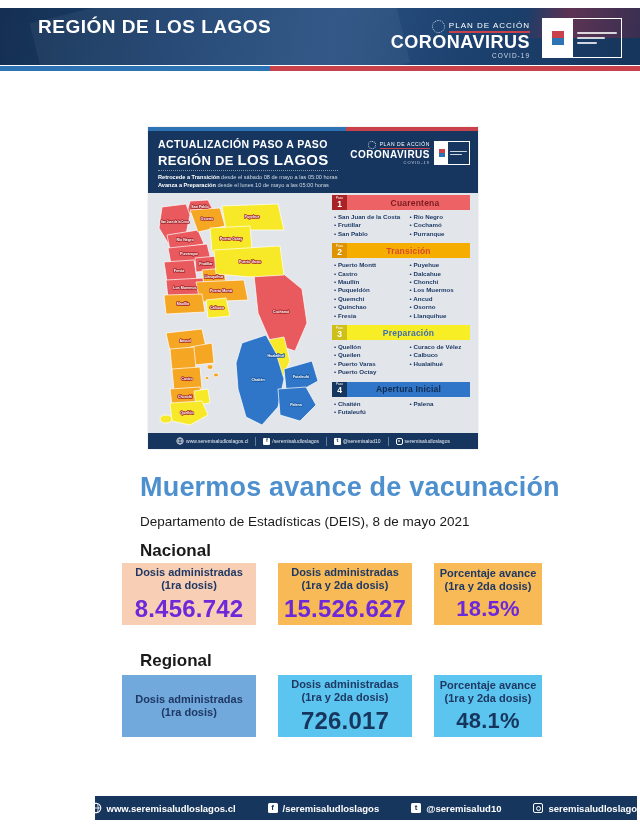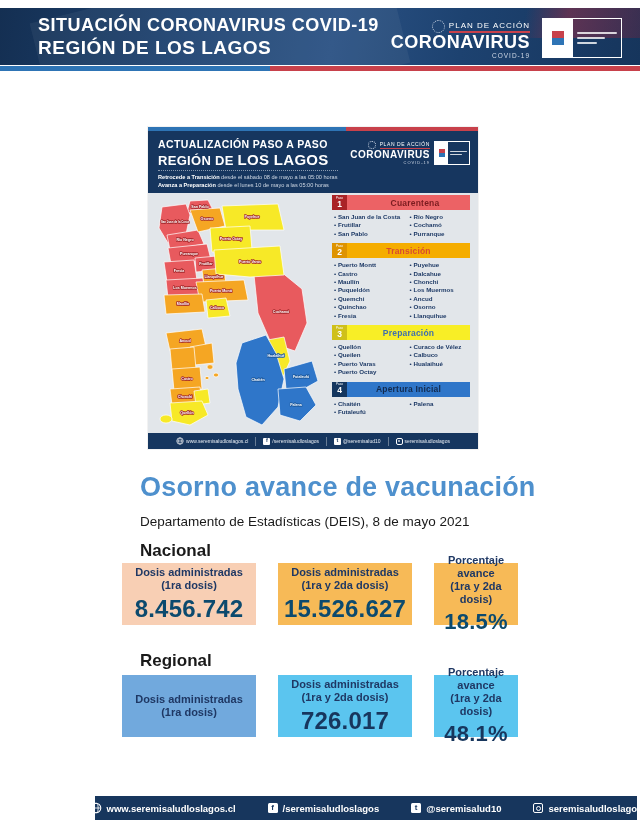--- a/index.html
+++ b/index.html
@@ -111,25 +111,25 @@
   .card-foot .ic-ig{width:7px;height:7px;}
 
   
   .vac-heading{position:absolute;left:140px;top:472px;font-size:27px;font-weight:800;color:#4e90cd;letter-spacing:.2px;}
   .vac-source{position:absolute;left:140px;top:514px;font-size:13.5px;font-weight:400;color:#1a1a1a;}
   .sec-label{position:absolute;left:140px;font-size:17px;font-weight:700;color:#1a1a1a;}
   .lbl-nac{top:541px;} .lbl-reg{top:651px;}
   .vac-row{position:absolute;left:122px;display:flex;gap:22px;}
   .row-nac{top:563px;} .row-reg{top:675px;}
   .vc{height:62px;display:flex;flex-direction:column;align-items:center;justify-content:center;text-align:center;}
-  .vc-w1{width:134px;} .vc-w2{width:134px;} .vc-w3{width:84px;}
+  .vc-w1{width:134px;} .vc-w2{width:134px;} .vc-w3{width:108px;}
   .vc-t{font-size:11px;font-weight:700;color:#1f3864;line-height:13px;}
   .vc-v{font-size:24px;font-weight:800;margin-top:3px;letter-spacing:.2px;}
   .nac-1{background:#f8cfb4;} .nac-2,.nac-3{background:#f7ba57;}
-  .row-nac .vc-v{color:#0c4a6e;}
+  .row-nac .vc-v{color:#6d28d9;}
   .reg-1{background:#71a9dd;} .reg-2,.reg-3{background:#5bc5ef;}
   .row-reg .vc-v{color:#17365d;}
   .vc-w3 .vc-v{font-size:22px;}
 
   
   .footer{position:absolute;left:95px;top:796px;width:542px;height:24px;background:#17365d;
     display:flex;align-items:center;justify-content:center;gap:16px;}
   .f-item{display:flex;align-items:center;gap:5px;color:#fff;font-size:9.5px;font-weight:600;}
   .f-sep{width:1px;height:14px;background:rgba(255,255,255,.35);}
 
@@ -137,21 +137,20 @@
     border:2px solid #fff;border-radius:15px;padding:2px 13px 4px 13px;font-size:17px;font-weight:800;
     letter-spacing:.3px;box-shadow:0 1px 3px rgba(0,0,0,.35);z-index:5;}
 </style>
 </head>
 <body>
 
 <div class="page">
 
   <div class="banner">
     <div class="banner-titles">
-      <div class="banner-line1">SITUACIÓN CORONAVIRUS COVID-19</div>
       <div class="banner-line2">REGIÓN DE LOS LAGOS</div>
     </div>
     <div class="cv-logo">
       <div class="cv-top">
         <span class="virus-ic"></span>
         <span class="cv-plan">PLAN DE ACCIÓN</span>
       </div>
       <div class="cv-brand">CORONAVIRUS</div>
       <div class="cv-sub">COVID-19</div>
     </div>
@@ -402,21 +401,21 @@
         <span>@seremisalud10</span>
       </span>
       <span class="cf-sep"></span>
       <span class="cf-item">
         <span class="ic ic-ig"></span>
         <span>seremisaludloslagos</span>
       </span>
     </div>
   </div>
 
-  <div class="vac-heading">Osorno avance de vacunación</div>
+  <div class="vac-heading">Muermos avance de vacunación</div>
   <div class="vac-source">Departamento de Estadísticas (DEIS), 8 de mayo 2021</div>
 
   <div class="sec-label lbl-nac">Nacional</div>
   <div class="vac-row row-nac">
     <div class="vc vc-w1 nac-1">
       <div class="vc-t">Dosis administradas</div>
       <div class="vc-t">(1ra dosis)</div>
       <div class="vc-v">8.456.742</div>
     </div>
     <div class="vc vc-w2 nac-2">

